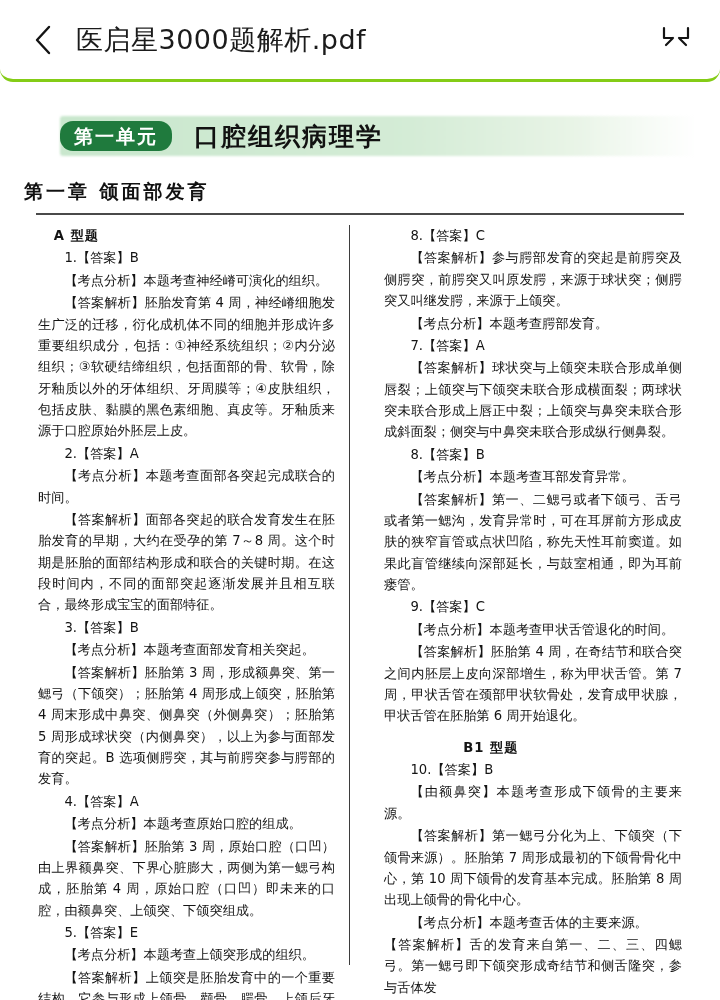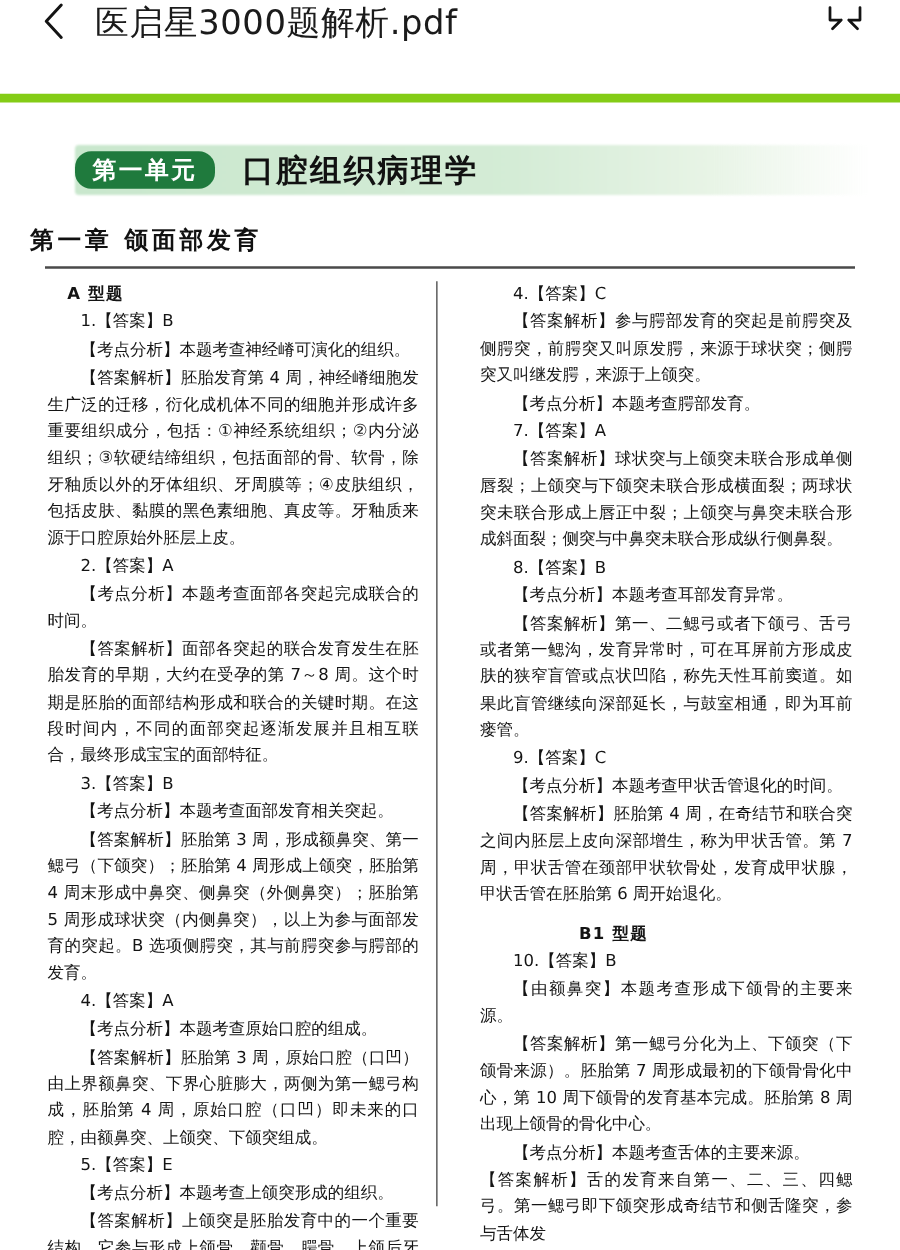--- a/index.html
+++ b/index.html
@@ -14,24 +14,25 @@
     width: 720px; height: 1000px;
     overflow: hidden;
     background: #fff;
   }
 
   
   .header {
     position: relative;
     height: 82px;
     display: flex;
-    align-items: flex-start;
+    align-items: center;
     padding: 0 26px;
     background: #fff;
-    border-bottom: 7px solid #84cc16;
+    border-bottom: 3px solid #84cc16;
+    border-radius: 13px;
   }
   .back-btn {
     width: 34px; height: 34px;
     display: flex; align-items: center; justify-content: center;
     flex: 0 0 auto;
     cursor: pointer;
   }
   .back-btn svg { display: block; }
   .doc-title {
     margin-left: 16px;
@@ -187,21 +188,21 @@
         <p class="indent">【答案解析】胚胎第 3 周，形成额鼻突、第一鳃弓（下颌突）；胚胎第 4 周形成上颌突，胚胎第 4 周末形成中鼻突、侧鼻突（外侧鼻突）；胚胎第 5 周形成球状突（内侧鼻突），以上为参与面部发育的突起。B 选项侧腭突，其与前腭突参与腭部的发育。</p>
         <p class="indent">4.【答案】A</p>
         <p class="indent">【考点分析】本题考查原始口腔的组成。</p>
         <p class="indent">【答案解析】胚胎第 3 周，原始口腔（口凹）由上界额鼻突、下界心脏膨大，两侧为第一鳃弓构成，胚胎第 4 周，原始口腔（口凹）即未来的口腔，由额鼻突、上颌突、下颌突组成。</p>
         <p class="indent">5.【答案】E</p>
         <p class="indent">【考点分析】本题考查上颌突形成的组织。</p>
         <p class="indent">【答案解析】上颌突是胚胎发育中的一个重要结构，它参与形成上颌骨、颧骨、腭骨、上颌后牙等。然而，上颌切牙的形成与球状突有关，因此不是由上颌突直接发育而来。</p>
       </div>
 
       <div class="col right">
-        <p class="indent">4.【答案】C</p>
+        <p class="indent">8.【答案】C</p>
         <p class="indent">【答案解析】参与腭部发育的突起是前腭突及侧腭突，前腭突又叫原发腭，来源于球状突；侧腭突又叫继发腭，来源于上颌突。</p>
         <p class="indent">【考点分析】本题考查腭部发育。</p>
         <p class="indent">7.【答案】A</p>
         <p class="indent">【答案解析】球状突与上颌突未联合形成单侧唇裂；上颌突与下颌突未联合形成横面裂；两球状突未联合形成上唇正中裂；上颌突与鼻突未联合形成斜面裂；侧突与中鼻突未联合形成纵行侧鼻裂。</p>
         <p class="indent">8.【答案】B</p>
         <p class="indent">【考点分析】本题考查耳部发育异常。</p>
         <p class="indent">【答案解析】第一、二鳃弓或者下颌弓、舌弓或者第一鳃沟，发育异常时，可在耳屏前方形成皮肤的狭窄盲管或点状凹陷，称先天性耳前窦道。如果此盲管继续向深部延长，与鼓室相通，即为耳前瘘管。</p>
         <p class="indent">9.【答案】C</p>
         <p class="indent">【考点分析】本题考查甲状舌管退化的时间。</p>
         <p class="indent">【答案解析】胚胎第 4 周，在奇结节和联合突之间内胚层上皮向深部增生，称为甲状舌管。第 7 周，甲状舌管在颈部甲状软骨处，发育成甲状腺，甲状舌管在胚胎第 6 周开始退化。</p>

